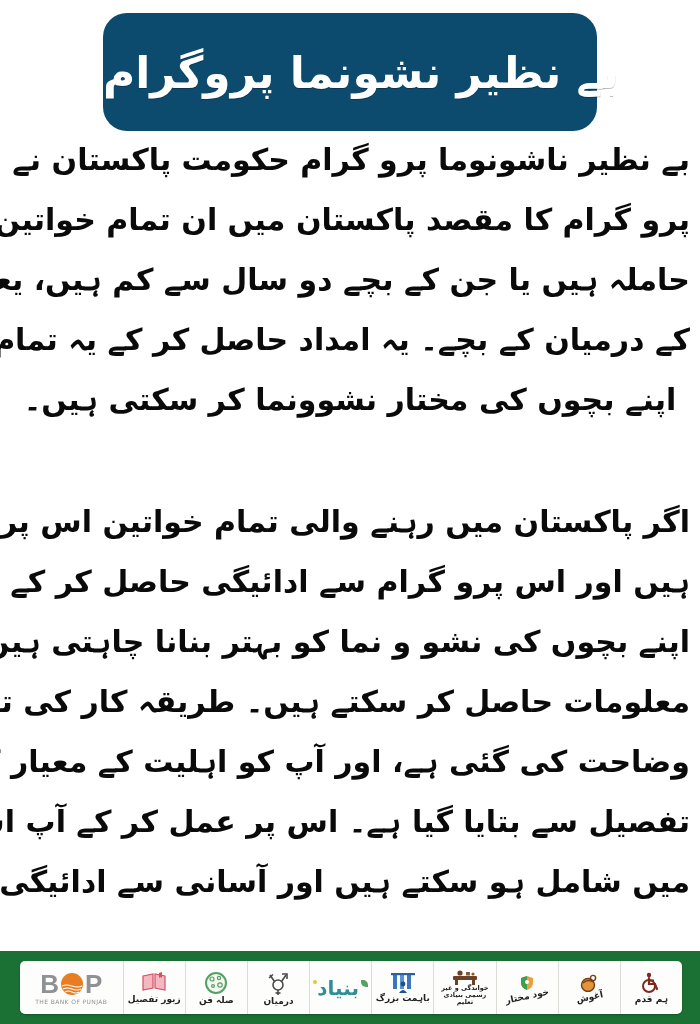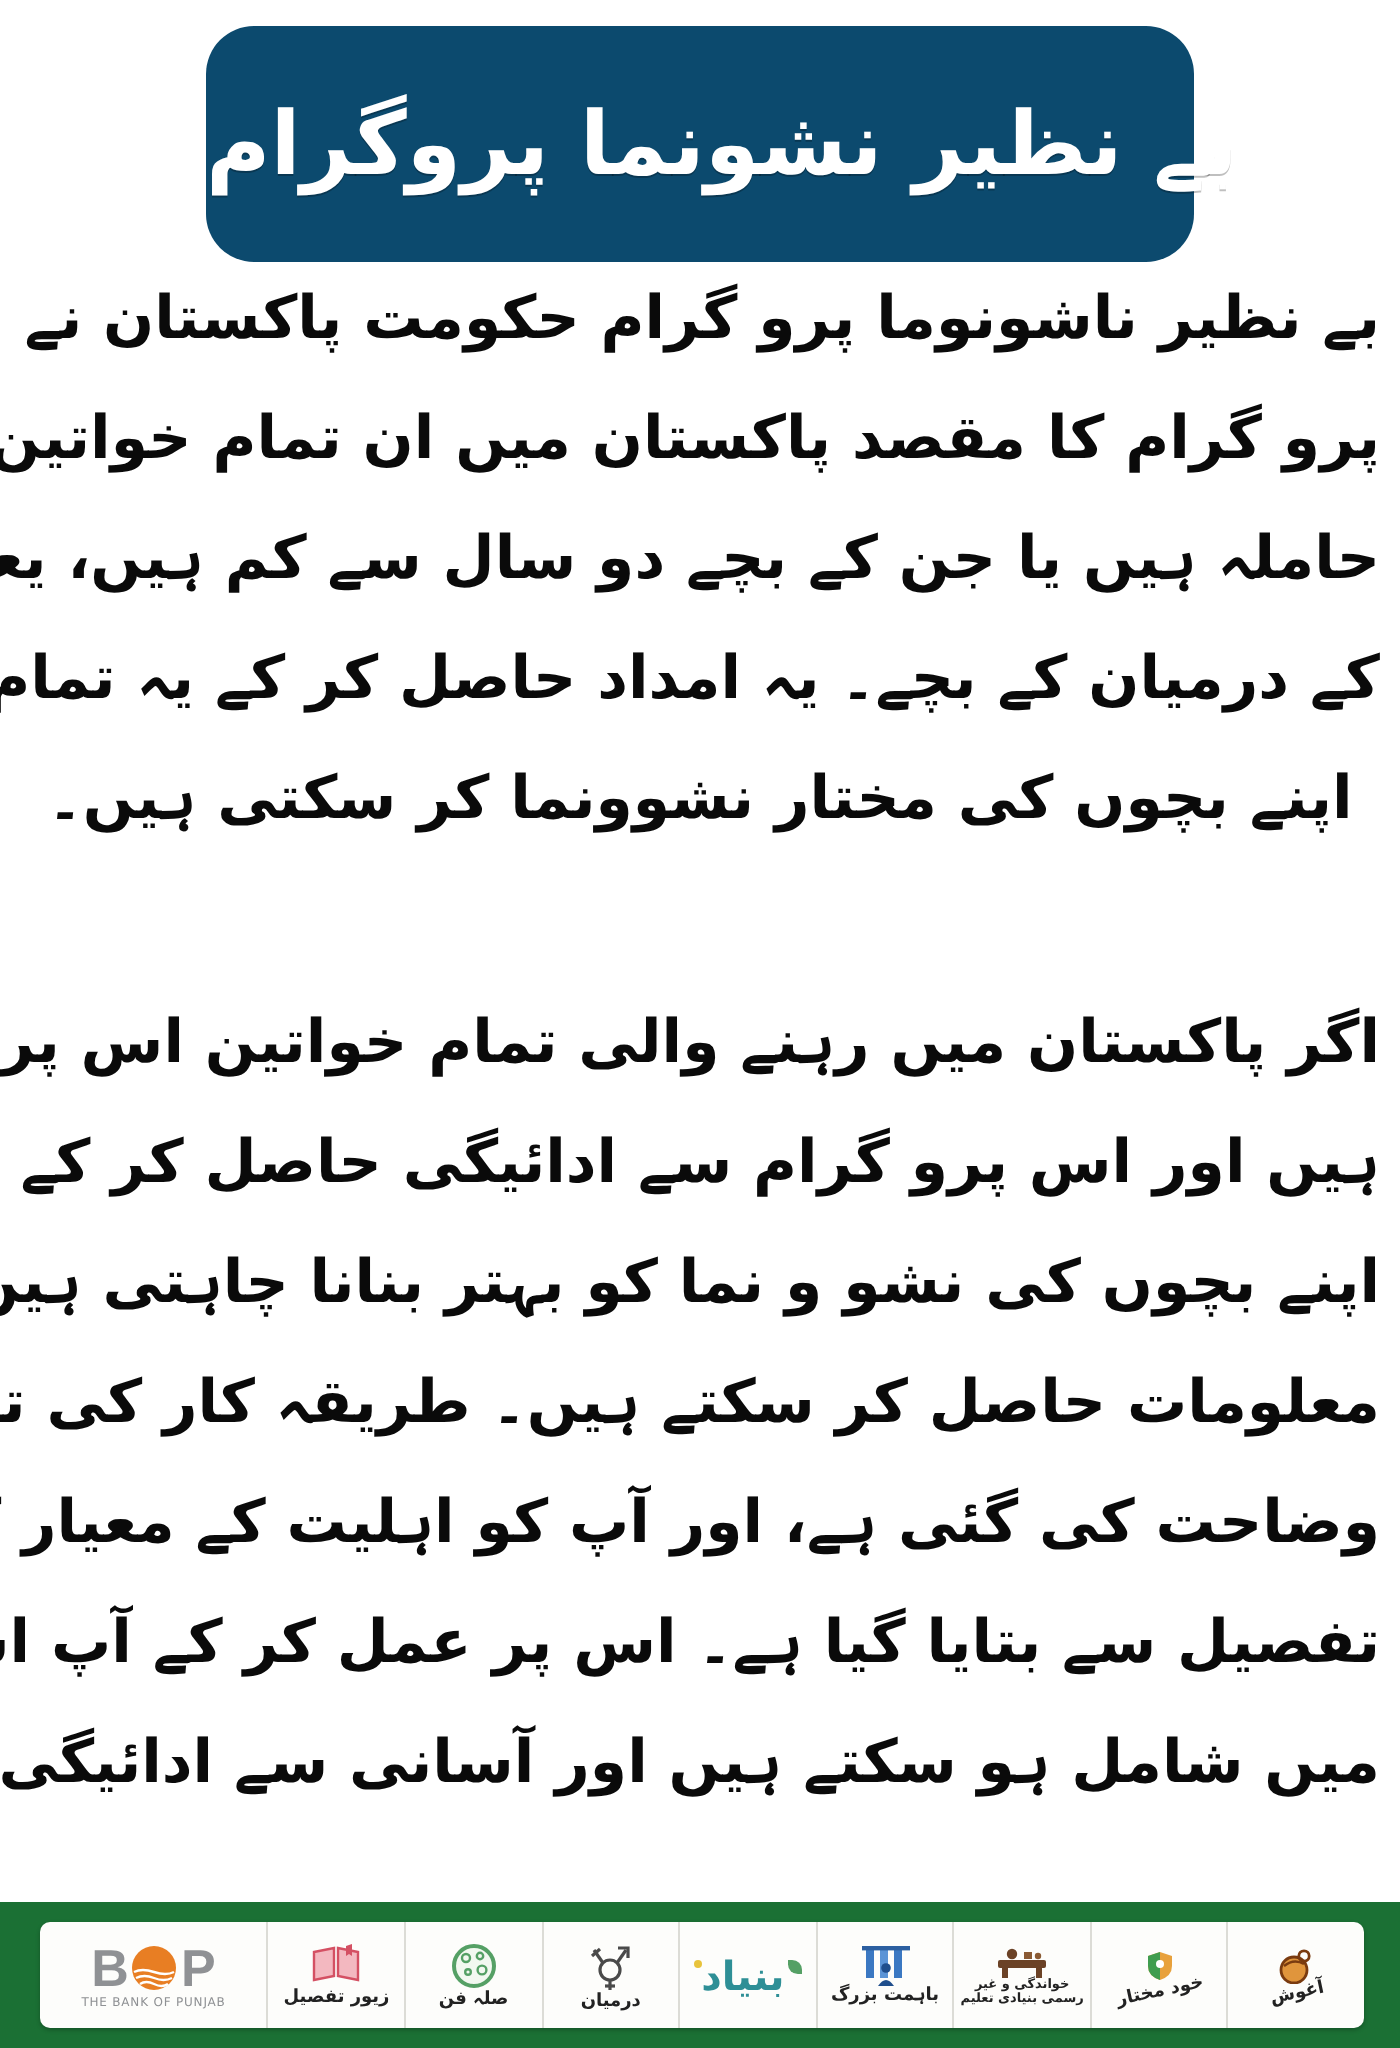--- a/index.html
+++ b/index.html
@@ -163,17 +163,26 @@
 
       <div class="cell">
         <svg class="icon" width="20" height="18" viewBox="0 0 20 18">
           <circle cx="9" cy="11" r="6.5" fill="#E0953C" stroke="#7A3B10" stroke-width="1.4"></circle>
           <circle cx="14" cy="4" r="2.6" fill="none" stroke="#7A3B10" stroke-width="1.4"></circle>
           <path d="M4 9 Q9 5 14 8" fill="none" stroke="#7A3B10" stroke-width="1.2"></path>
         </svg>
         <div class="label rotated">آغوش</div>
       </div>
 
+      <div class="cell">
+        <svg class="icon" width="22" height="22" viewBox="0 0 22 22">
+          <circle cx="9" cy="14" r="6" fill="none" stroke="#7C2A20" stroke-width="2"></circle>
+          <circle cx="9" cy="3" r="2.2" fill="#7C2A20"></circle>
+          <path d="M9 6 L9 12 L15 12 L17 17" fill="none" stroke="#7C2A20" stroke-width="2.2" stroke-linecap="round"></path>
+          <line x1="9" y1="8.5" x2="14" y2="8.5" stroke="#7C2A20" stroke-width="2"></line>
+        </svg>
+        <div class="label">ہم قدم</div>
+      </div>
 
     </div>
   </div>
 
 </div>
 
 </body></html>

